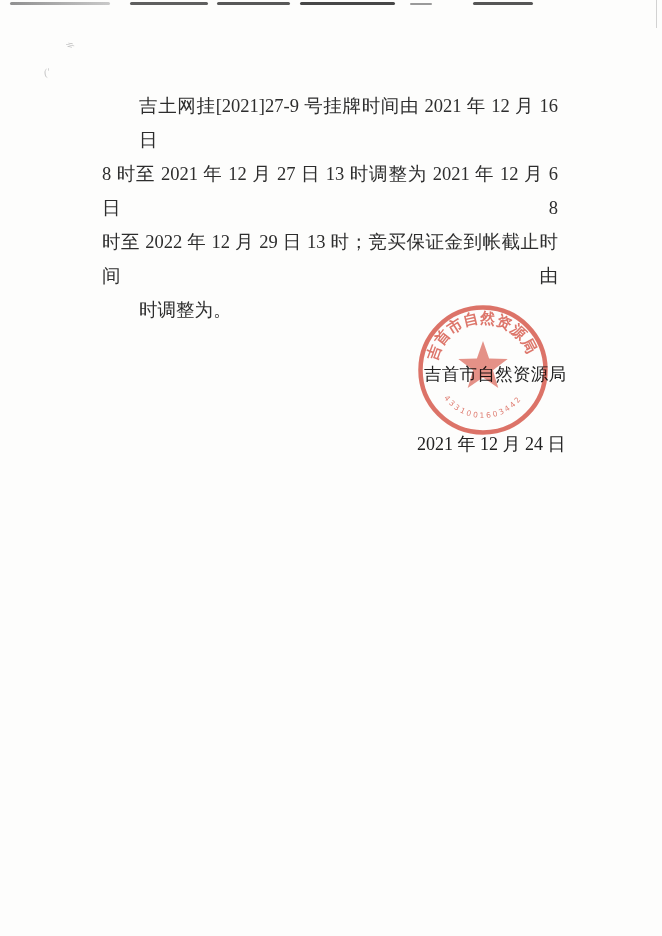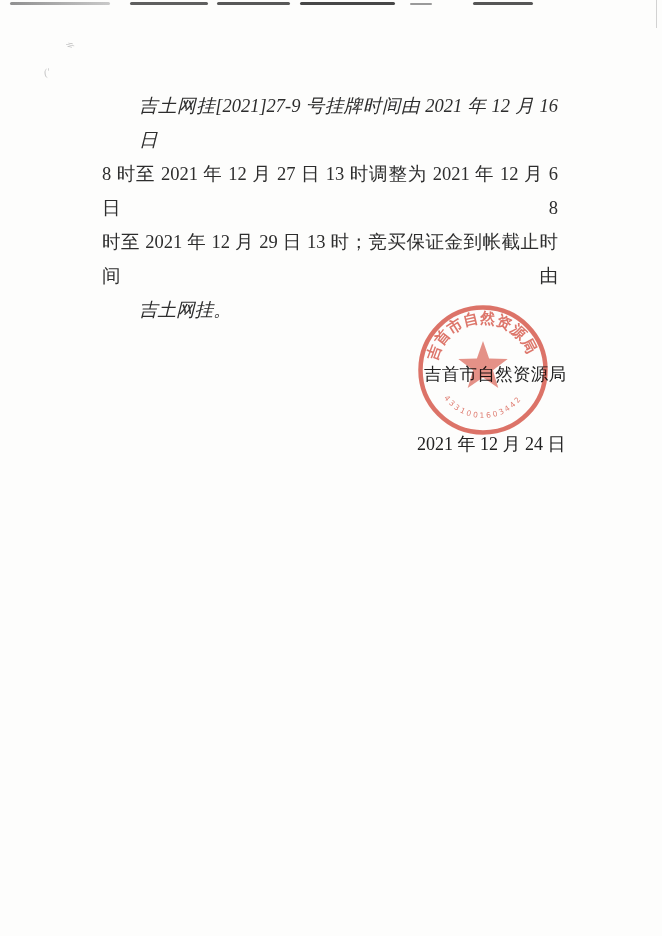--- a/index.html
+++ b/index.html
@@ -30,21 +30,21 @@
   }
   .line{
     line-height:34px;
     text-align:justify;
     white-space:nowrap;
   }
   .line.stretch{
     white-space:normal;
     text-align-last:justify;
   }
-  .line.indent{padding-left:37px;font-style:italic;}
+  .line.indent{padding-left:37px;}
 
   
   .sig-org{
     position:absolute;left:424px;top:362px;
     font-size:17.5px;letter-spacing:0.3px;color:#222;
   }
   .sig-date{
     position:absolute;left:417px;top:396px;
     font-size:18px;color:#222;margin-top:36px;
   }
@@ -66,22 +66,22 @@
   <div class="scan-dash d4"></div>
   <div class="scan-dash d5"></div>
   <div class="scan-dash d6"></div>
   <div class="edge-line"></div>
   <div class="pencil-mark pm1">⌯</div>
   <div class="pencil-mark pm2">(ʹ</div>
 
   <div class="notice-body">
     <div class="line stretch indent">吉土网挂[2021]27-9 号挂牌时间由 2021 年 12 月 16 日</div>
     <div class="line stretch">8 时至 2021 年 12 月 27 日 13 时调整为 2021 年 12 月 6 日 8</div>
-    <div class="line stretch">时至 2021 年 12 月 29 日 13 时；竞买保证金到帐截止时间由</div>
-    <div class="line indent">吉土网挂。</div>
+    <div class="line stretch">时至 2022 年 12 月 29 日 13 时；竞买保证金到帐截止时间由</div>
+    <div class="line indent">时调整为。</div>
   </div>
 
   <div class="sig-org">吉首市自然资源局</div>
   <div class="sig-date">2021 年 12 月 24 日</div>
 
   <svg class="seal" viewBox="0 0 150 150">
     <defs>
       <path id="arcTop" d="M 29.6 62.8 A 47 47 0 0 1 120.4 62.8"></path>
       <path id="arcBottom" d="M 33.4 99 A 48 48 0 0 0 116.6 99"></path>
     </defs>

